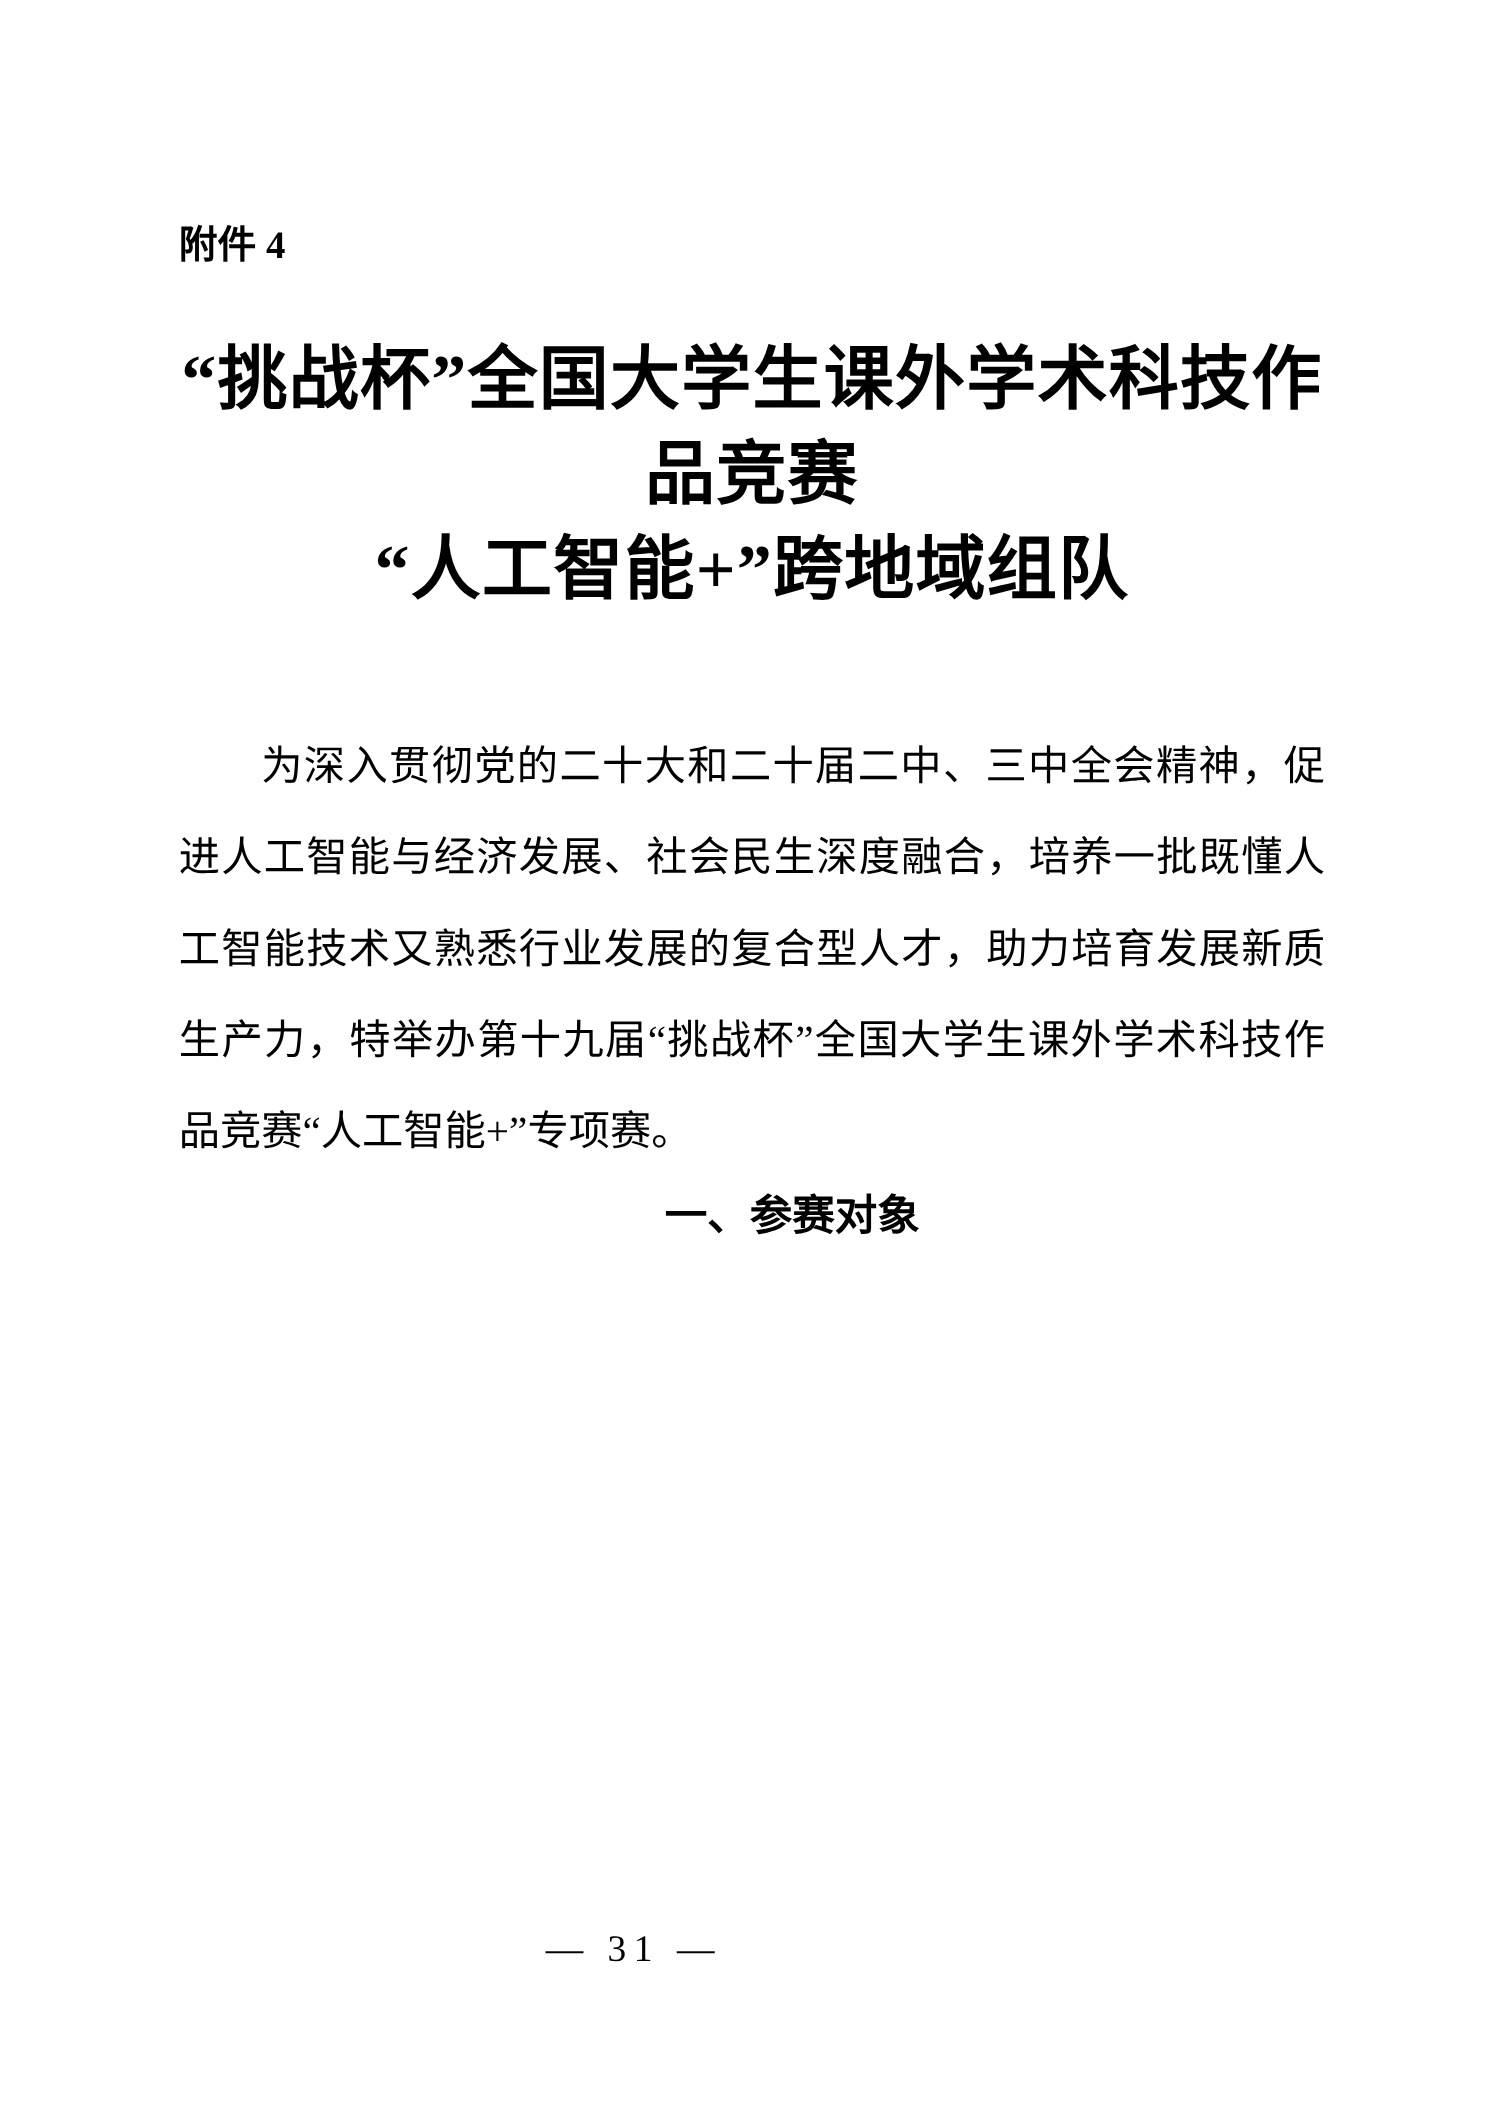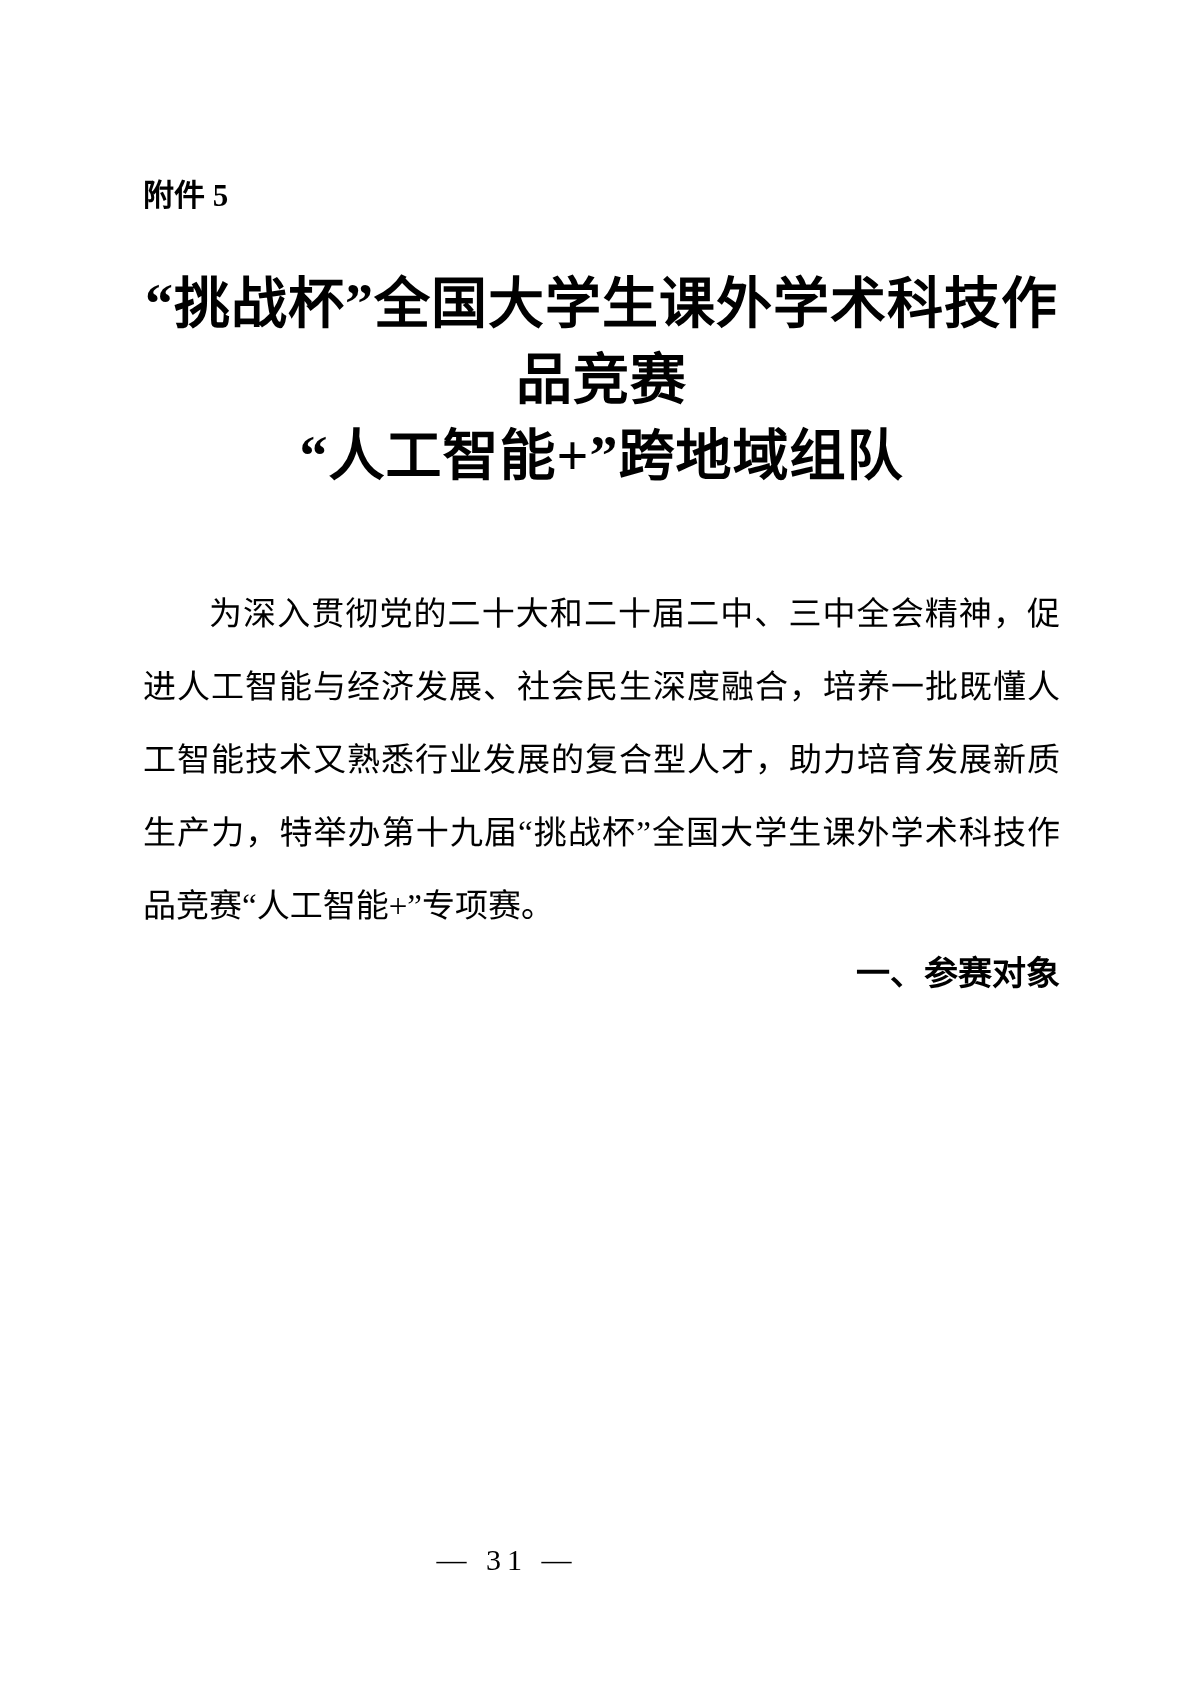--- a/index.html
+++ b/index.html
@@ -49,39 +49,39 @@
   .first-para {
     margin-top: 84px;
   }
   .section-heading {
     margin: 0;
     font-size: 34px;
     line-height: 60.5px;
     font-weight: bold;
     font-family: "Liberation Sans", sans-serif;
     text-indent: 1.9em;
-    text-align: right;
+    text-align: center;
   }
   .page-footer {
     position: absolute;
     left: 0;
     top: 1540px;
     width: 1014px;
     font-size: 30px;
     line-height: 40px;
     text-align: center;
     letter-spacing: 6px;
   }
 </style>
 </head>
 <body>
 
 <div class="page">
 
-  <div class="attachment-label">附件 5</div>
+  <div class="attachment-label">附件 4</div>
 
   <h1 class="doc-title">
     <span class="title-line">“挑战杯”全国大学生课外学术科技作品竞赛</span>
     <span class="title-line">“人工智能+”跨地域组队</span>
   </h1>
 
   <p class="body-para first-para">为深入贯彻党的二十大和二十届二中、三中全会精神，促进人工智能与经济发展、社会民生深度融合，培养一批既懂人工智能技术又熟悉行业发展的复合型人才，助力培育发展新质生产力，特举办第十九届“挑战杯”全国大学生课外学术科技作品竞赛“人工智能+”专项赛。</p>
 
   <h2 class="section-heading">一、参赛对象</h2>
 

